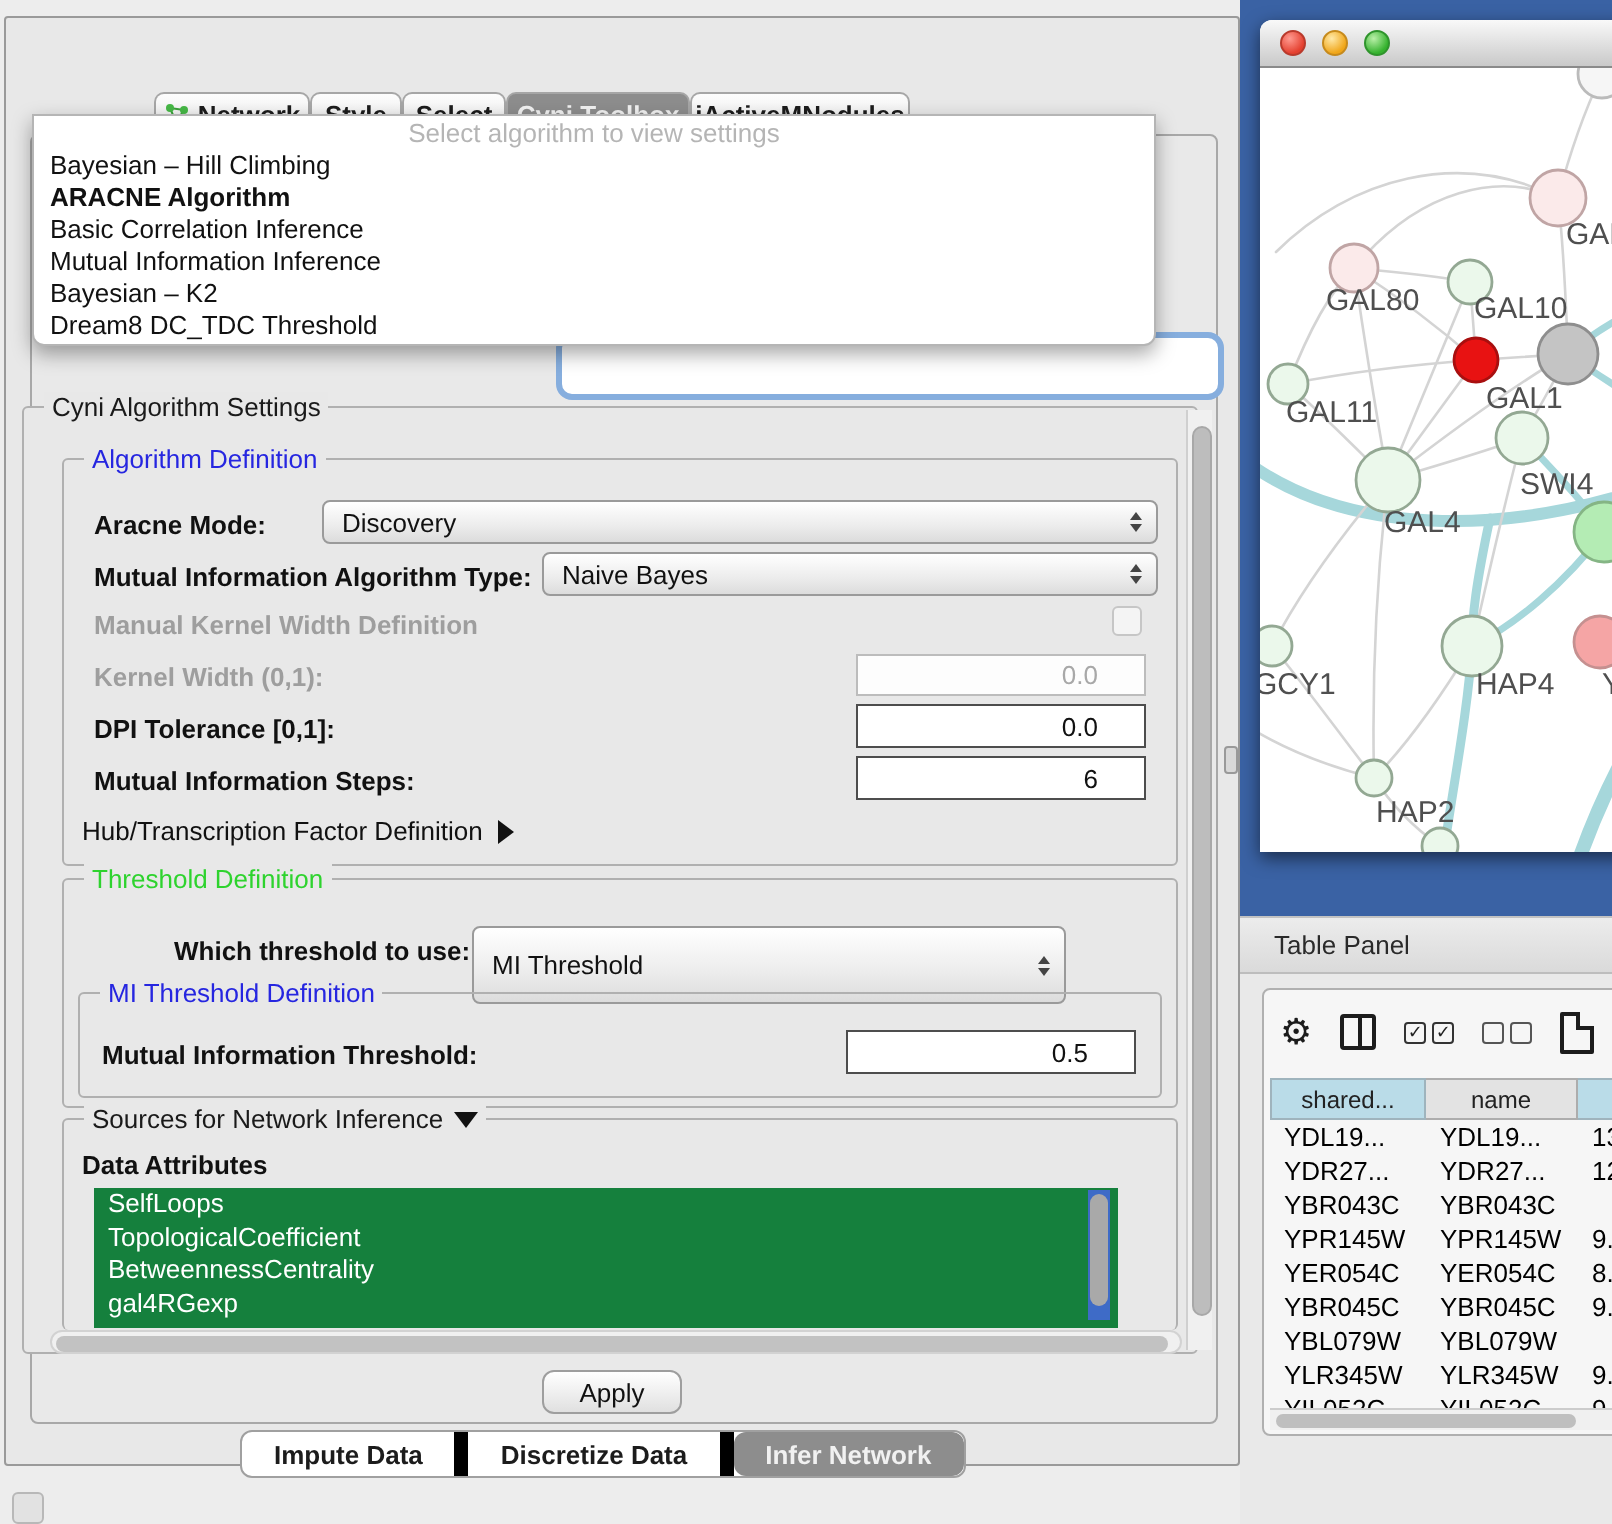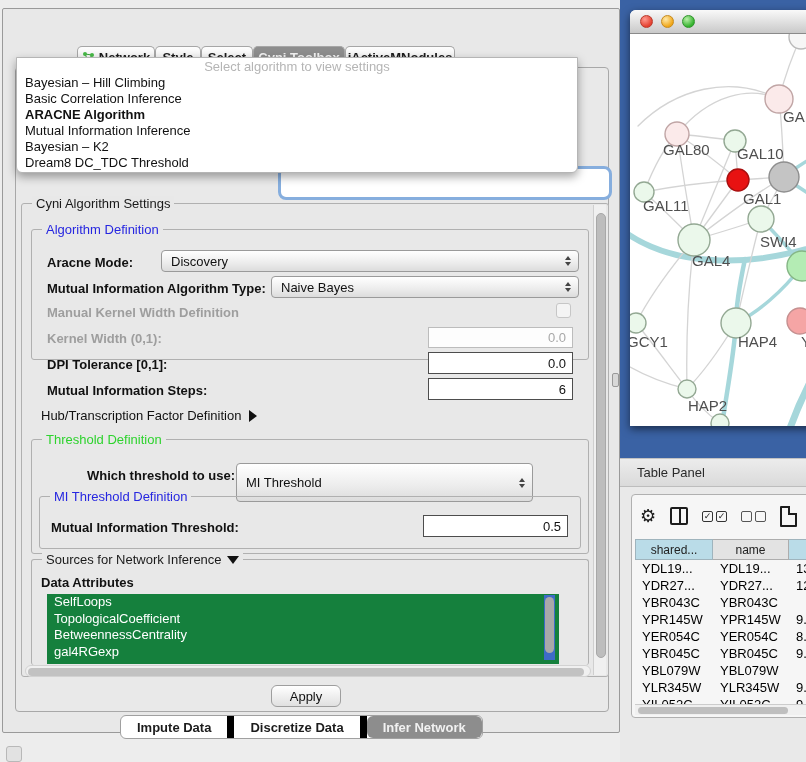--- a/index.html
+++ b/index.html
@@ -60,21 +60,21 @@
 
   .combo { position:absolute; border:1px solid #9a9a9a; border-radius:4px;
            background:linear-gradient(#ffffff,#ececec 60%,#dcdcdc);
            display:flex; align-items:center; padding:0 22px 0 9px; font-size:13px; color:#111; }
   .stepper { position:absolute; right:7px; top:50%; transform:translateY(-50%);
              display:flex; flex-direction:column; gap:2px; }
   .stepper .up { width:0;height:0;border-left:3.5px solid transparent;border-right:3.5px solid transparent;border-bottom:4.5px solid #444; }
   .stepper .dn { width:0;height:0;border-left:3.5px solid transparent;border-right:3.5px solid transparent;border-top:4.5px solid #444; }
 
   .field { position:absolute; background:#fff; border:1.5px solid #4d4d4d;
-           display:flex; align-items:center; justify-content:flex-end; padding:0 6px;
+           display:flex; align-items:center; justify-content:flex-end; padding:0 23px;
            font-size:13px; color:#111; }
   .field.dis { border:1px solid #bcbcbc; color:#a8a8a8; background:#fdfdfd; }
   .checkbox { position:absolute; width:15px; height:15px; border:1px solid #c6c6c6; border-radius:3px; background:#f4f4f4; }
 
   .attr-list { position:absolute; left:44px; top:585px; width:512px; height:70px;
                background:#15803d; overflow:hidden; }
   .attr-item { height:16.5px; line-height:16.5px; color:#fff; font-size:13px; padding:0 7px; white-space:nowrap; }
   .list-scroll { position:absolute; left:541px; top:586px; width:11px; height:65px; background:#3e6bc7; }
   .list-thumb { position:absolute; left:1px; top:2px; width:9px; height:56px; background:#a9a9a9; border-radius:5px; }
 
@@ -174,27 +174,27 @@
 
     <div class="tabbox">
 
       <div class="hidden-focus-combo"></div>
       <div class="hidden-gal-combo">
         <span>gal-filtered sif default node</span>
       </div>
 
     </div>
 
-    <div class="group" style="left:18px; top:194px; width:588px; height:474px; z-index:10; background:#e8e8e8;">
+    <div class="group" style="left:8px; top:194px; width:588px; height:474px; z-index:10; background:#e8e8e8;">
       <span class="legend">
           <span>Cyni Algorithm Settings</span>
         </span>
     </div>
 
-    <div class="group" style="left:28px; top:220px; width:558px; height:131px; z-index:11;">
+    <div class="group" style="left:28px; top:220px; width:558px; height:204px; z-index:11;">
       <span class="legend blue">
           <span>Algorithm Definition</span>
         </span>
     </div>
     <div class="lbl" style="left:44px; top:246px; z-index:12;">Aracne Mode:</div>
     <div class="combo" style="left:158px; top:241px; width:418px; height:22px; z-index:12;">
       <span>Discovery</span>
       <span class="stepper">
           <span class="up"></span>
           <span class="dn"></span>
@@ -291,22 +291,22 @@
         </div>
     </div>
 
     <div class="edge-grip"></div>
   </div>
 
   <div class="dropdown">
     <div class="dd-ph">Select algorithm to view settings</div>
     <div id="dd-items">
         <div class="dd-item">Bayesian – Hill Climbing</div>
+        <div class="dd-item bold">ARACNE Algorithm</div>
         <div class="dd-item">Basic Correlation Inference</div>
-        <div class="dd-item bold">ARACNE Algorithm</div>
         <div class="dd-item">Mutual Information Inference</div>
         <div class="dd-item">Bayesian – K2</div>
         <div class="dd-item">Dream8 DC_TDC Threshold</div>
       </div>
   </div>
 
   <div class="desktop"></div>
   <div class="netwin">
     <div class="net-titlebar">
       <span class="tl red"></span>

